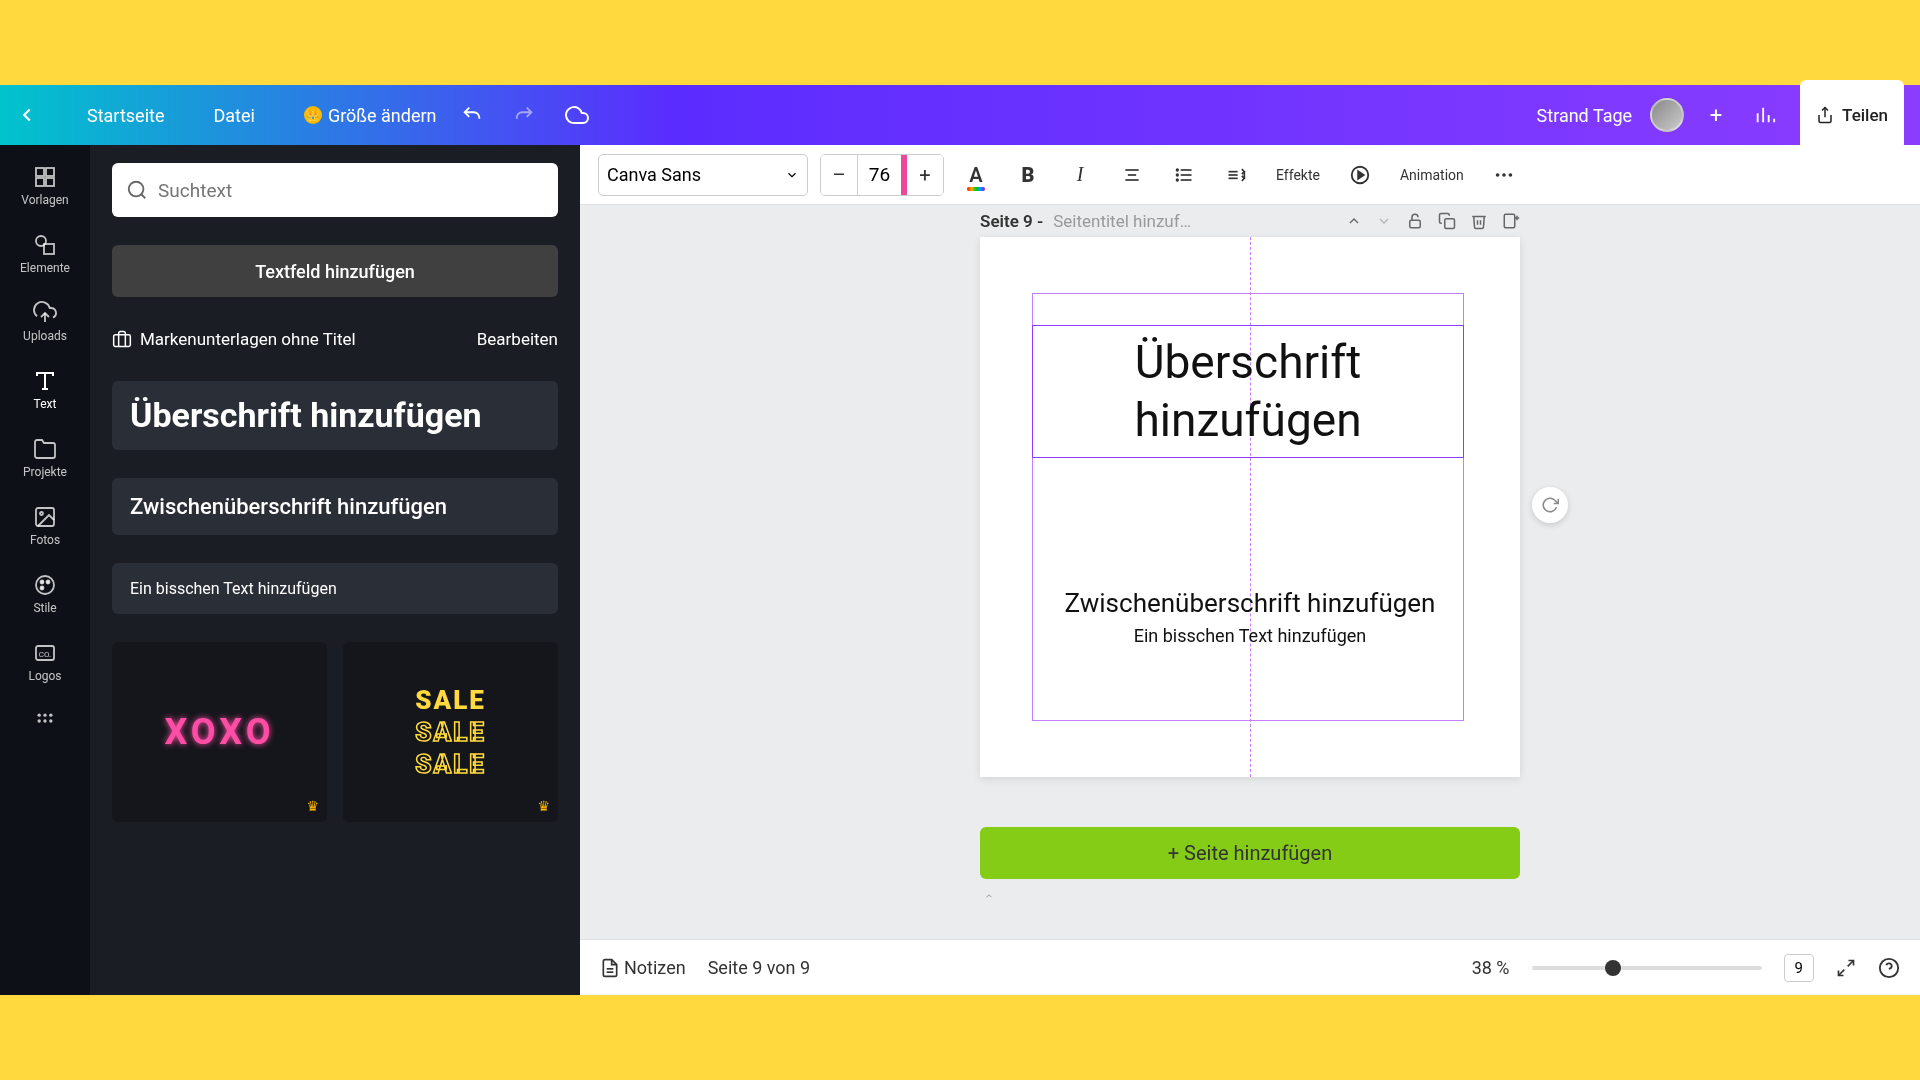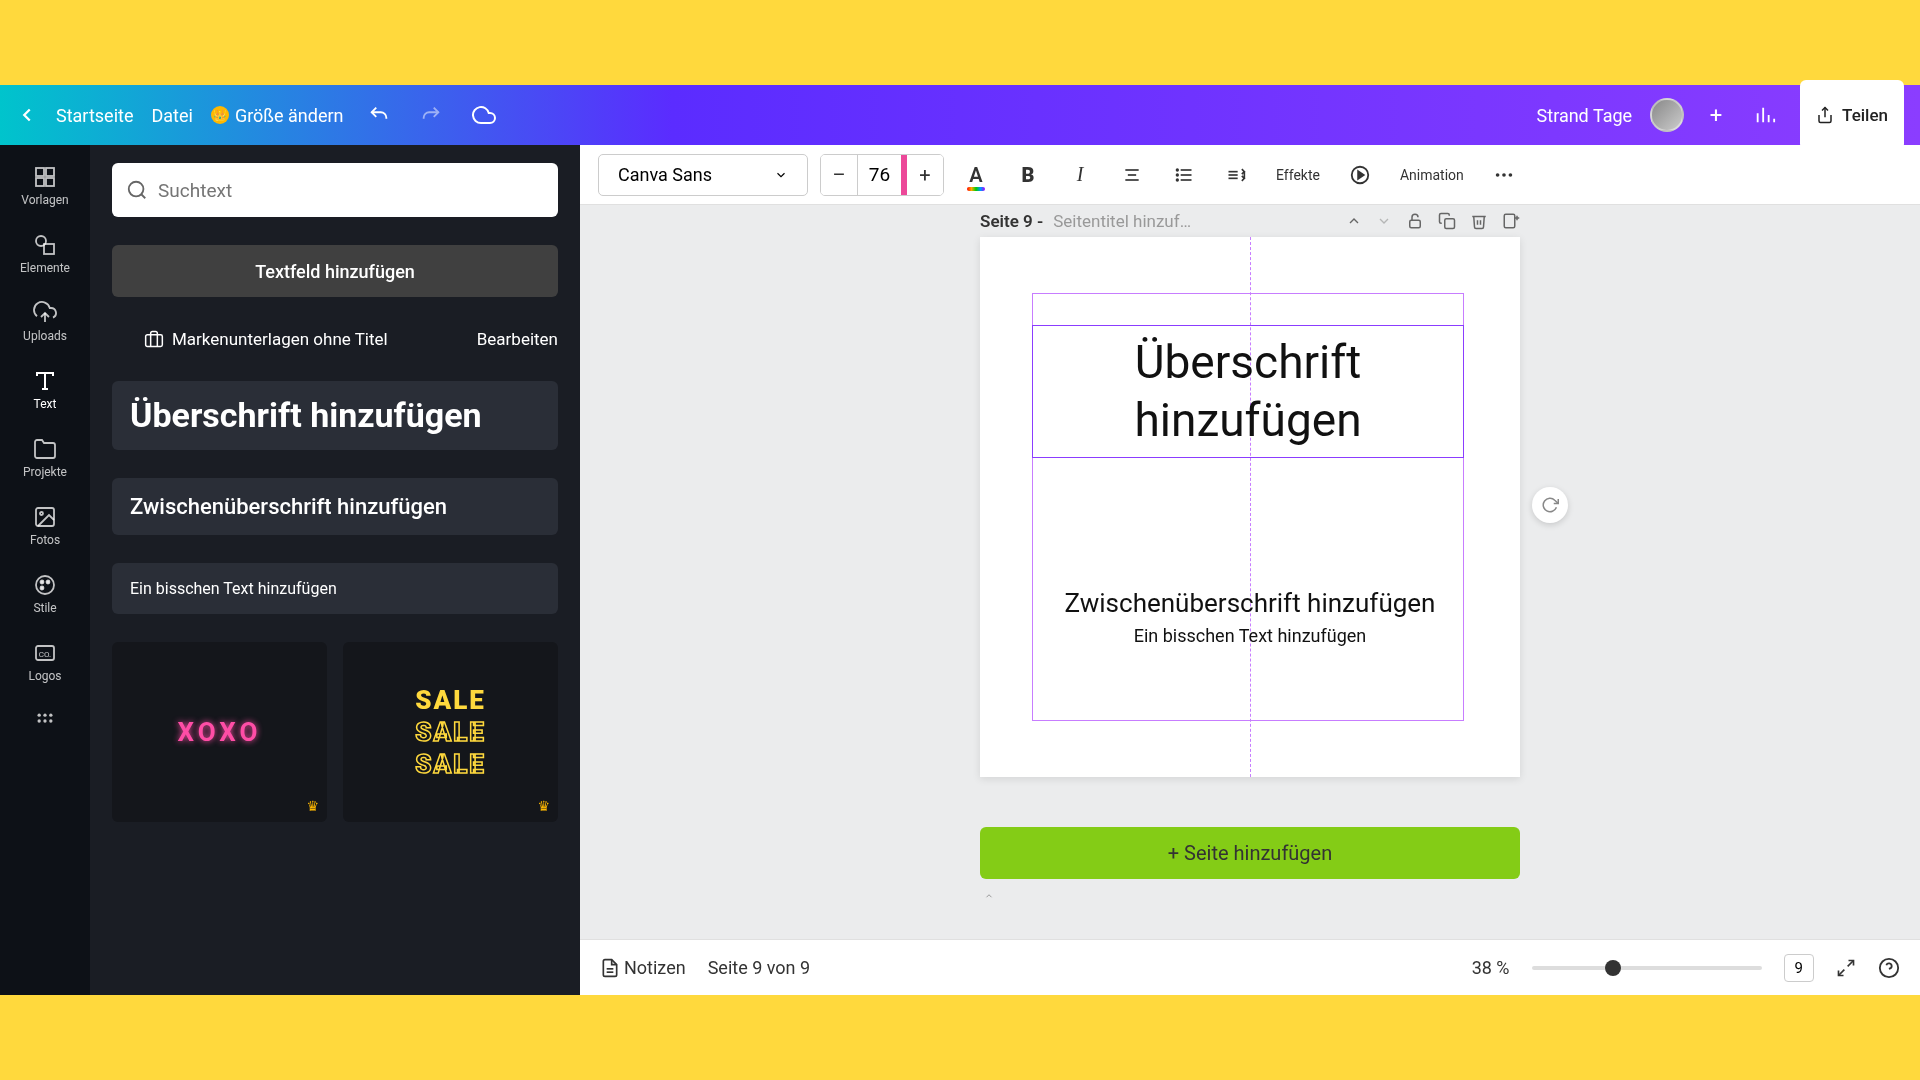--- a/index.html
+++ b/index.html
@@ -1,53 +1,53 @@
 <!DOCTYPE html>
 <html><head>
 <meta charset="utf-8">
 <style>
 * { margin: 0; padding: 0; box-sizing: border-box; font-family: -apple-system, BlinkMacSystemFont, "Segoe UI", Roboto, sans-serif; }
 body { background: #ffd93d; overflow: hidden; width: 1920px; height: 1080px; position: relative; }
 .app-frame { position: absolute; top: 85px; left: 0; right: 0; bottom: 85px; display: flex; flex-direction: column; }
 .topbar { height: 60px; background: linear-gradient(90deg, #00c4cc 0%, #5b2cff 35%, #8b3dff 100%); display: flex; align-items: center; padding: 0 16px; gap: 18px; color: #fff; }
 .topbar .back-btn { color: #fff; cursor: pointer; display: flex; align-items: center; }
-.topbar .tb-item { color: #fff; font-size: 18px; cursor: pointer; display: flex; align-items: center; gap: 6px; }
+.topbar .tb-item { color: #fff; font-size: 18px; cursor: pointer; display: flex; align-items: center; gap: 6px; margin-left: 31px; }
 .topbar .spacer { flex: 1; }
 .topbar .crown { width: 18px; height: 18px; border-radius: 50%; background: #ffb800; display: inline-flex; align-items: center; justify-content: center; font-size: 11px; }
 .topbar .icon-btn { color: #fff; cursor: pointer; padding: 6px; display: flex; align-items: center; }
 .topbar .avatar { width: 34px; height: 34px; border-radius: 50%; background: linear-gradient(135deg,#888,#ccc); border: 2px solid rgba(255,255,255,.4); }
 .topbar .plus-btn { width: 28px; height: 28px; border-radius: 50%; display: flex; align-items: center; justify-content: center; color: #fff; font-size: 22px; cursor: pointer; }
 .topbar .share-btn { background: #fff; color: #222; border-radius: 6px; padding: 25px 16px; font-size: 17px; font-weight: 500; display: flex; align-items: center; gap: 8px; cursor: pointer; }
 .main-row { flex: 1; display: flex; min-height: 0; }
 .nav-rail { width: 90px; background: #0d1117; display: flex; flex-direction: column; align-items: center; padding-top: 10px; gap: 6px; }
 .nav-rail .nav-item { width: 100%; display: flex; flex-direction: column; align-items: center; gap: 4px; padding: 10px 0; color: rgba(255,255,255,.75); cursor: pointer; font-size: 12px; }
 .nav-rail .nav-item.active { color: #fff; }
 .nav-rail .nav-icon { width: 24px; height: 24px; display: flex; align-items: center; justify-content: center; }
 .left-panel { width: 490px; background: #1a1d24; padding: 18px 22px; display: flex; flex-direction: column; gap: 28px; overflow-y: auto; position: relative; }
 .search-box { background: #fff; border-radius: 6px; height: 54px; display: flex; align-items: center; padding: 0 14px; gap: 10px; }
 .search-box input { border: none; outline: none; font-size: 19px; flex: 1; background: transparent; color: #333; }
 .add-text-btn { background: #404040; color: #fff; border-radius: 6px; height: 52px; display: flex; align-items: center; justify-content: center; font-size: 18px; font-weight: 500; cursor: pointer; }
 .brand-row { display: flex; align-items: center; justify-content: space-between; color: #fff; font-size: 17px; padding: 4px 0; }
-.brand-row .left { display: flex; align-items: flex-end; gap: 8px; margin-left: 32px; }
+.brand-row .left { display: flex; align-items: flex-end; gap: 8px; }
 .text-option { background: #2a2e37; border-radius: 6px; padding: 16px 18px; color: #fff; cursor: pointer; }
 .text-option.h1 { font-size: 34px; font-weight: 700; line-height: 1.1; }
 .text-option.h2 { font-size: 22px; font-weight: 500; }
 .text-option.body { font-size: 16px; }
 .section-title { color: #fff; font-size: 18px; font-weight: 600; margin-top: 8px; }
 .combo-row { display: flex; gap: 16px; }
 .combo-card { flex: 1; background: #14161b; border-radius: 6px; height: 180px; display: flex; align-items: center; justify-content: center; position: relative; cursor: pointer; }
 .combo-card .crown-badge { position: absolute; bottom: 8px; right: 8px; color: #ffb800; font-size: 14px; }
-.xoxo { font-size: 26px; font-weight: 700; letter-spacing: 4px; color: #ff4da6; text-shadow: 0 0 6px #ff4da6; }
+.xoxo { font-size: 36px; font-weight: 700; letter-spacing: 4px; color: #ff4da6; text-shadow: 0 0 6px #ff4da6; }
 .sale-stack { display: flex; flex-direction: column; align-items: center; gap: 2px; }
 .sale-stack span { font-size: 26px; font-weight: 900; color: #ffd93d; letter-spacing: 2px; }
 .sale-stack span.outline { color: transparent; -webkit-text-stroke: 1.5px #ffd93d; }
 .collapse-handle { position: absolute; right: -14px; top: 50%; transform: translateY(-50%); width: 16px; height: 70px; background: #1a1d24; border-radius: 0 10px 10px 0; display: flex; align-items: center; justify-content: center; color: #888; cursor: pointer; }
 .canvas-area { flex: 1; background: #ebeced; display: flex; flex-direction: column; position: relative; }
 .context-toolbar { height: 60px; background: #fff; border-bottom: 1px solid #e0e0e0; display: flex; align-items: center; padding: 0 18px; gap: 12px; }
-.font-select { border: 1px solid #ccc; border-radius: 5px; height: 42px; padding: 0 19px; display: flex; align-items: center; gap: 40px; font-size: 18px; cursor: pointer; min-width: 210px; justify-content: space-between; }
+.font-select { border: 1px solid #ccc; border-radius: 5px; height: 42px; padding: 0 8px; display: flex; align-items: center; gap: 40px; font-size: 18px; cursor: pointer; min-width: 210px; justify-content: space-between; }
 .size-group { display: flex; align-items: center; border: 1px solid #ccc; border-radius: 5px; height: 42px; overflow: hidden; }
 .size-group button { width: 36px; height: 100%; border: none; background: #fff; font-size: 20px; cursor: pointer; color: #333; }
 .size-group input { width: 50px; border: none; text-align: center; font-size: 19px; outline: none; border-left: 1px solid #ccc; border-right: 6px solid #ec4899; height: 100%; }
 .ctb-btn { width: 40px; height: 40px; display: flex; align-items: center; justify-content: center; cursor: pointer; border-radius: 4px; color: #333; }
 .ctb-text { font-size: 14px; cursor: pointer; padding: 0 8px; color: #333; }
 .text-color-icon { position: relative; font-size: 20px; font-weight: 600; }
 .text-color-icon::after { content: ''; position: absolute; bottom: -4px; left: -2px; right: -2px; height: 4px; background: linear-gradient(90deg, #ff0000, #ffaa00, #00cc00, #0099ff, #aa00ff); border-radius: 2px; }
 .canvas-scroll { flex: 1; overflow: auto; display: flex; flex-direction: column; align-items: center; padding: 0 0 20px; }
 .page-header { display: flex; align-items: center; gap: 10px; padding: 6px 0; width: 540px; color: #555; font-size: 17px; }
 .page-header .title-input { color: #999; }

